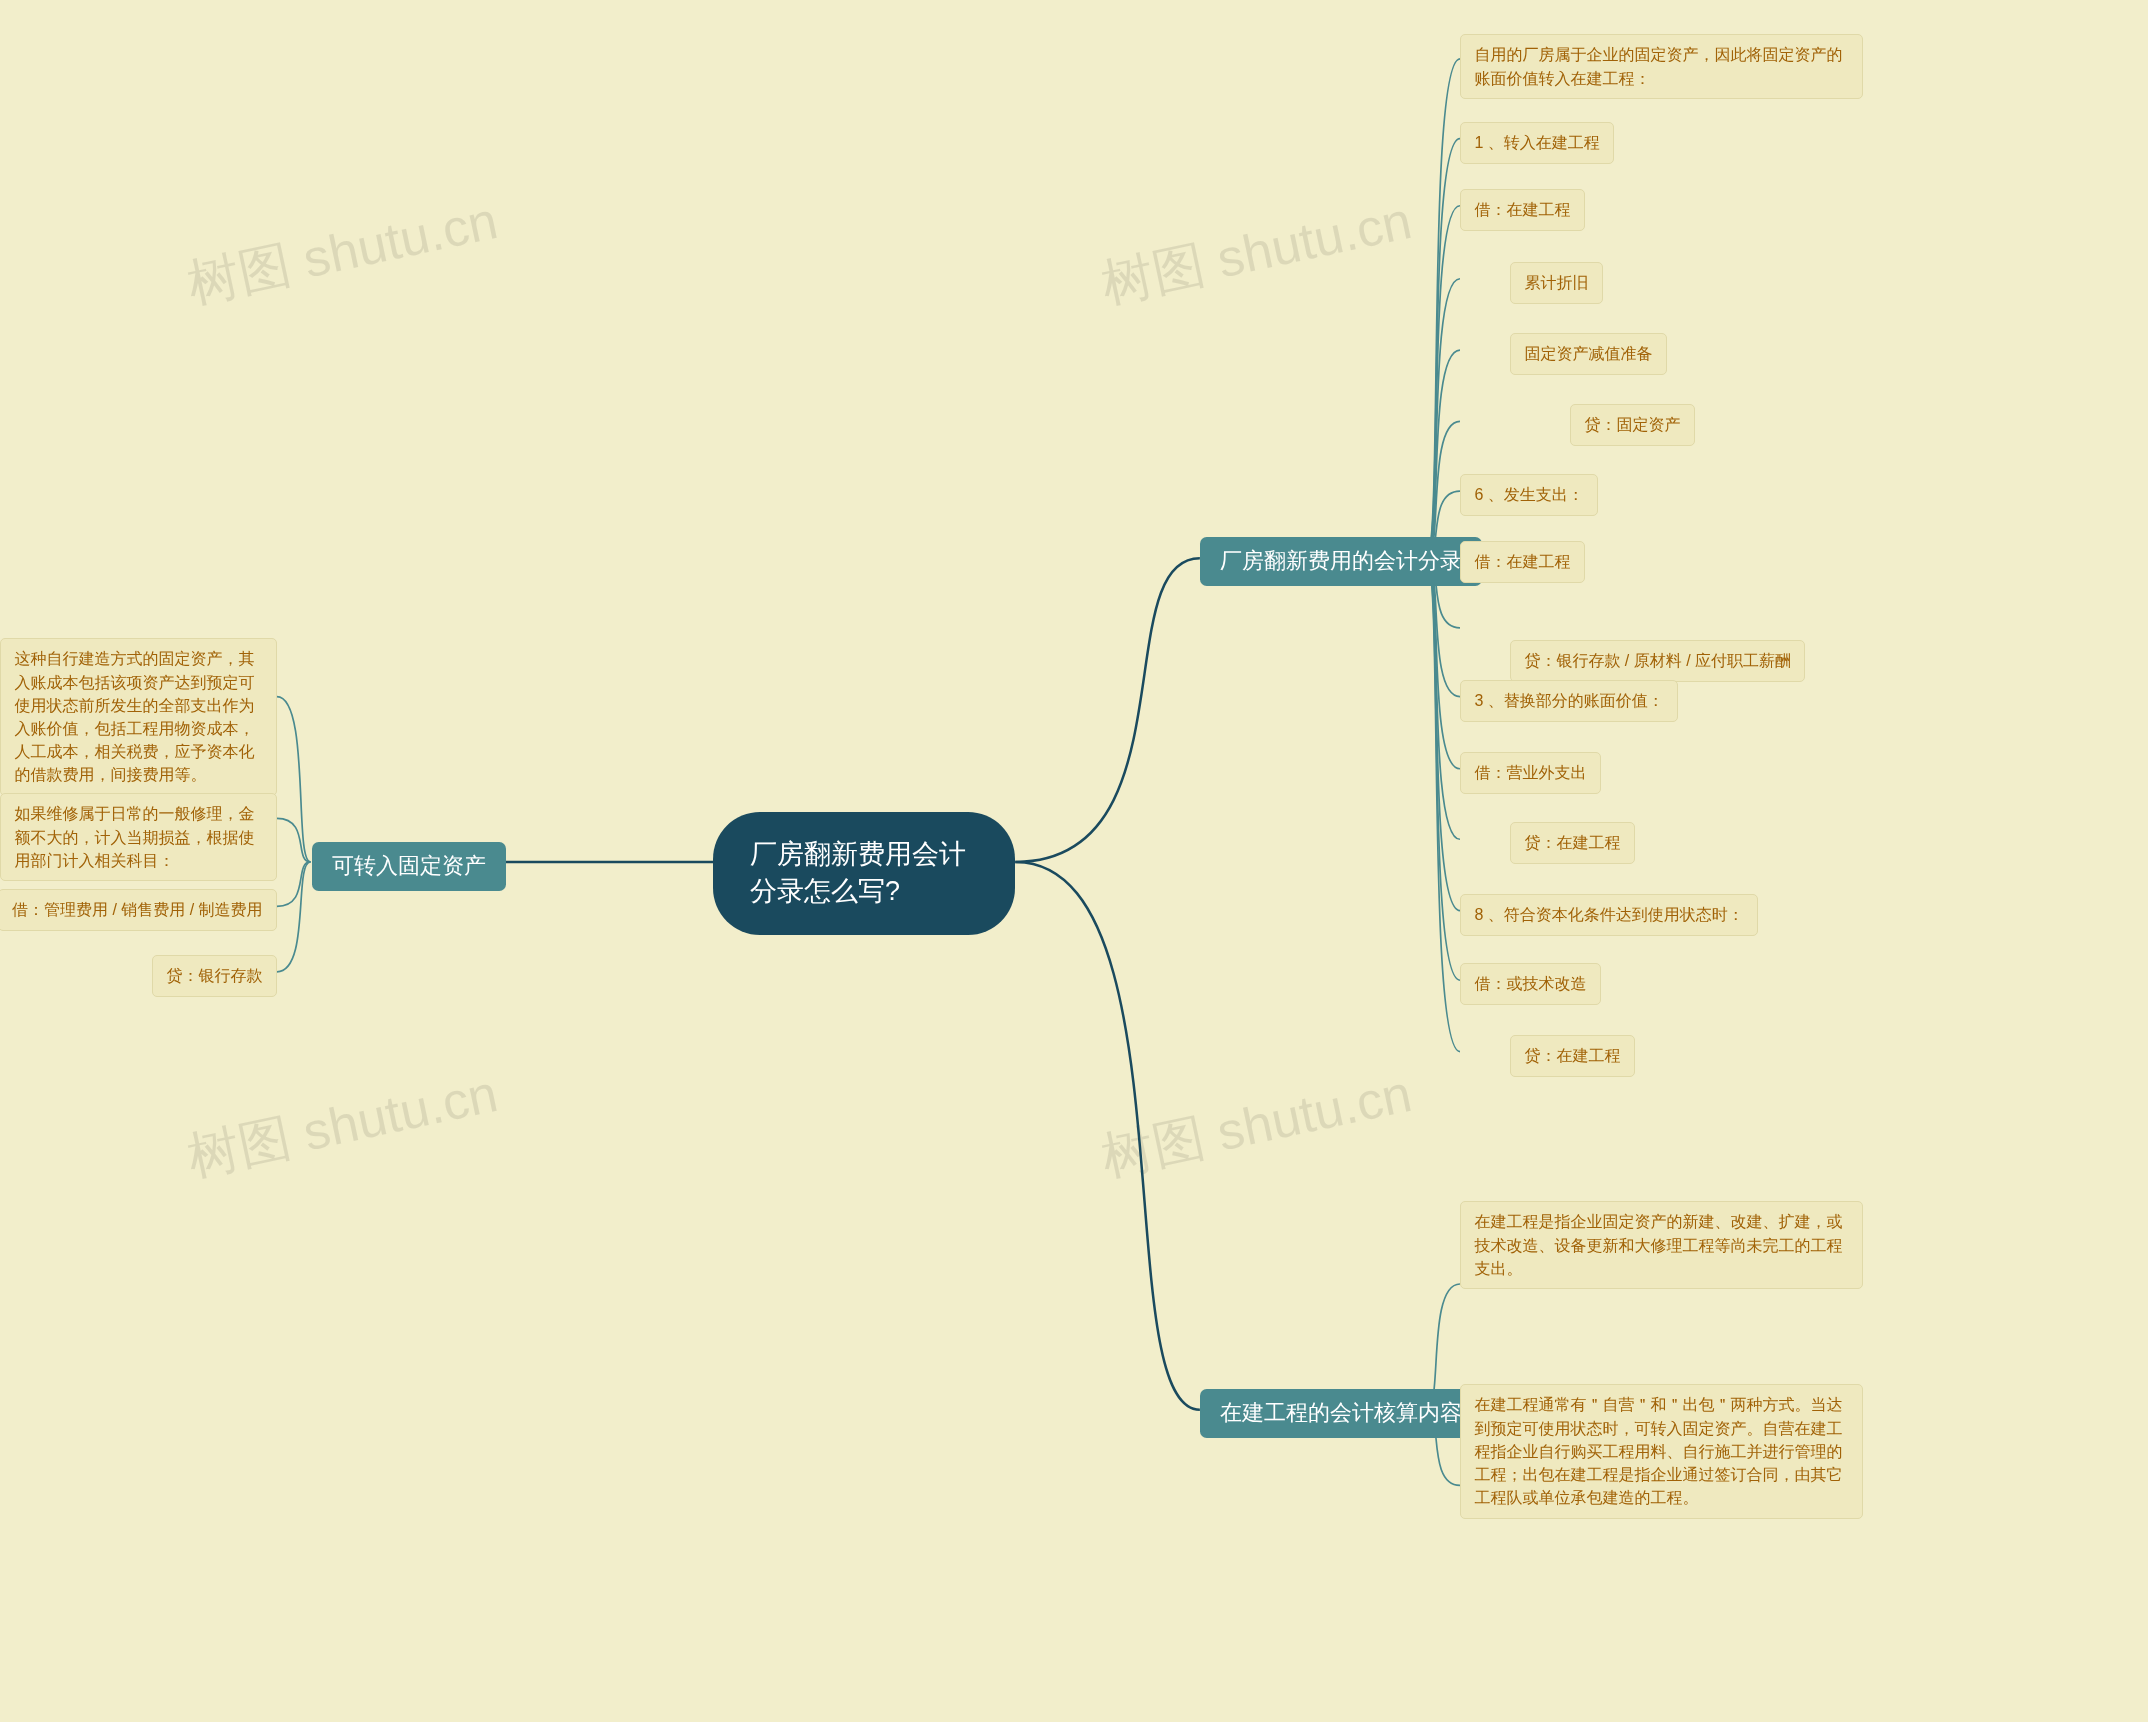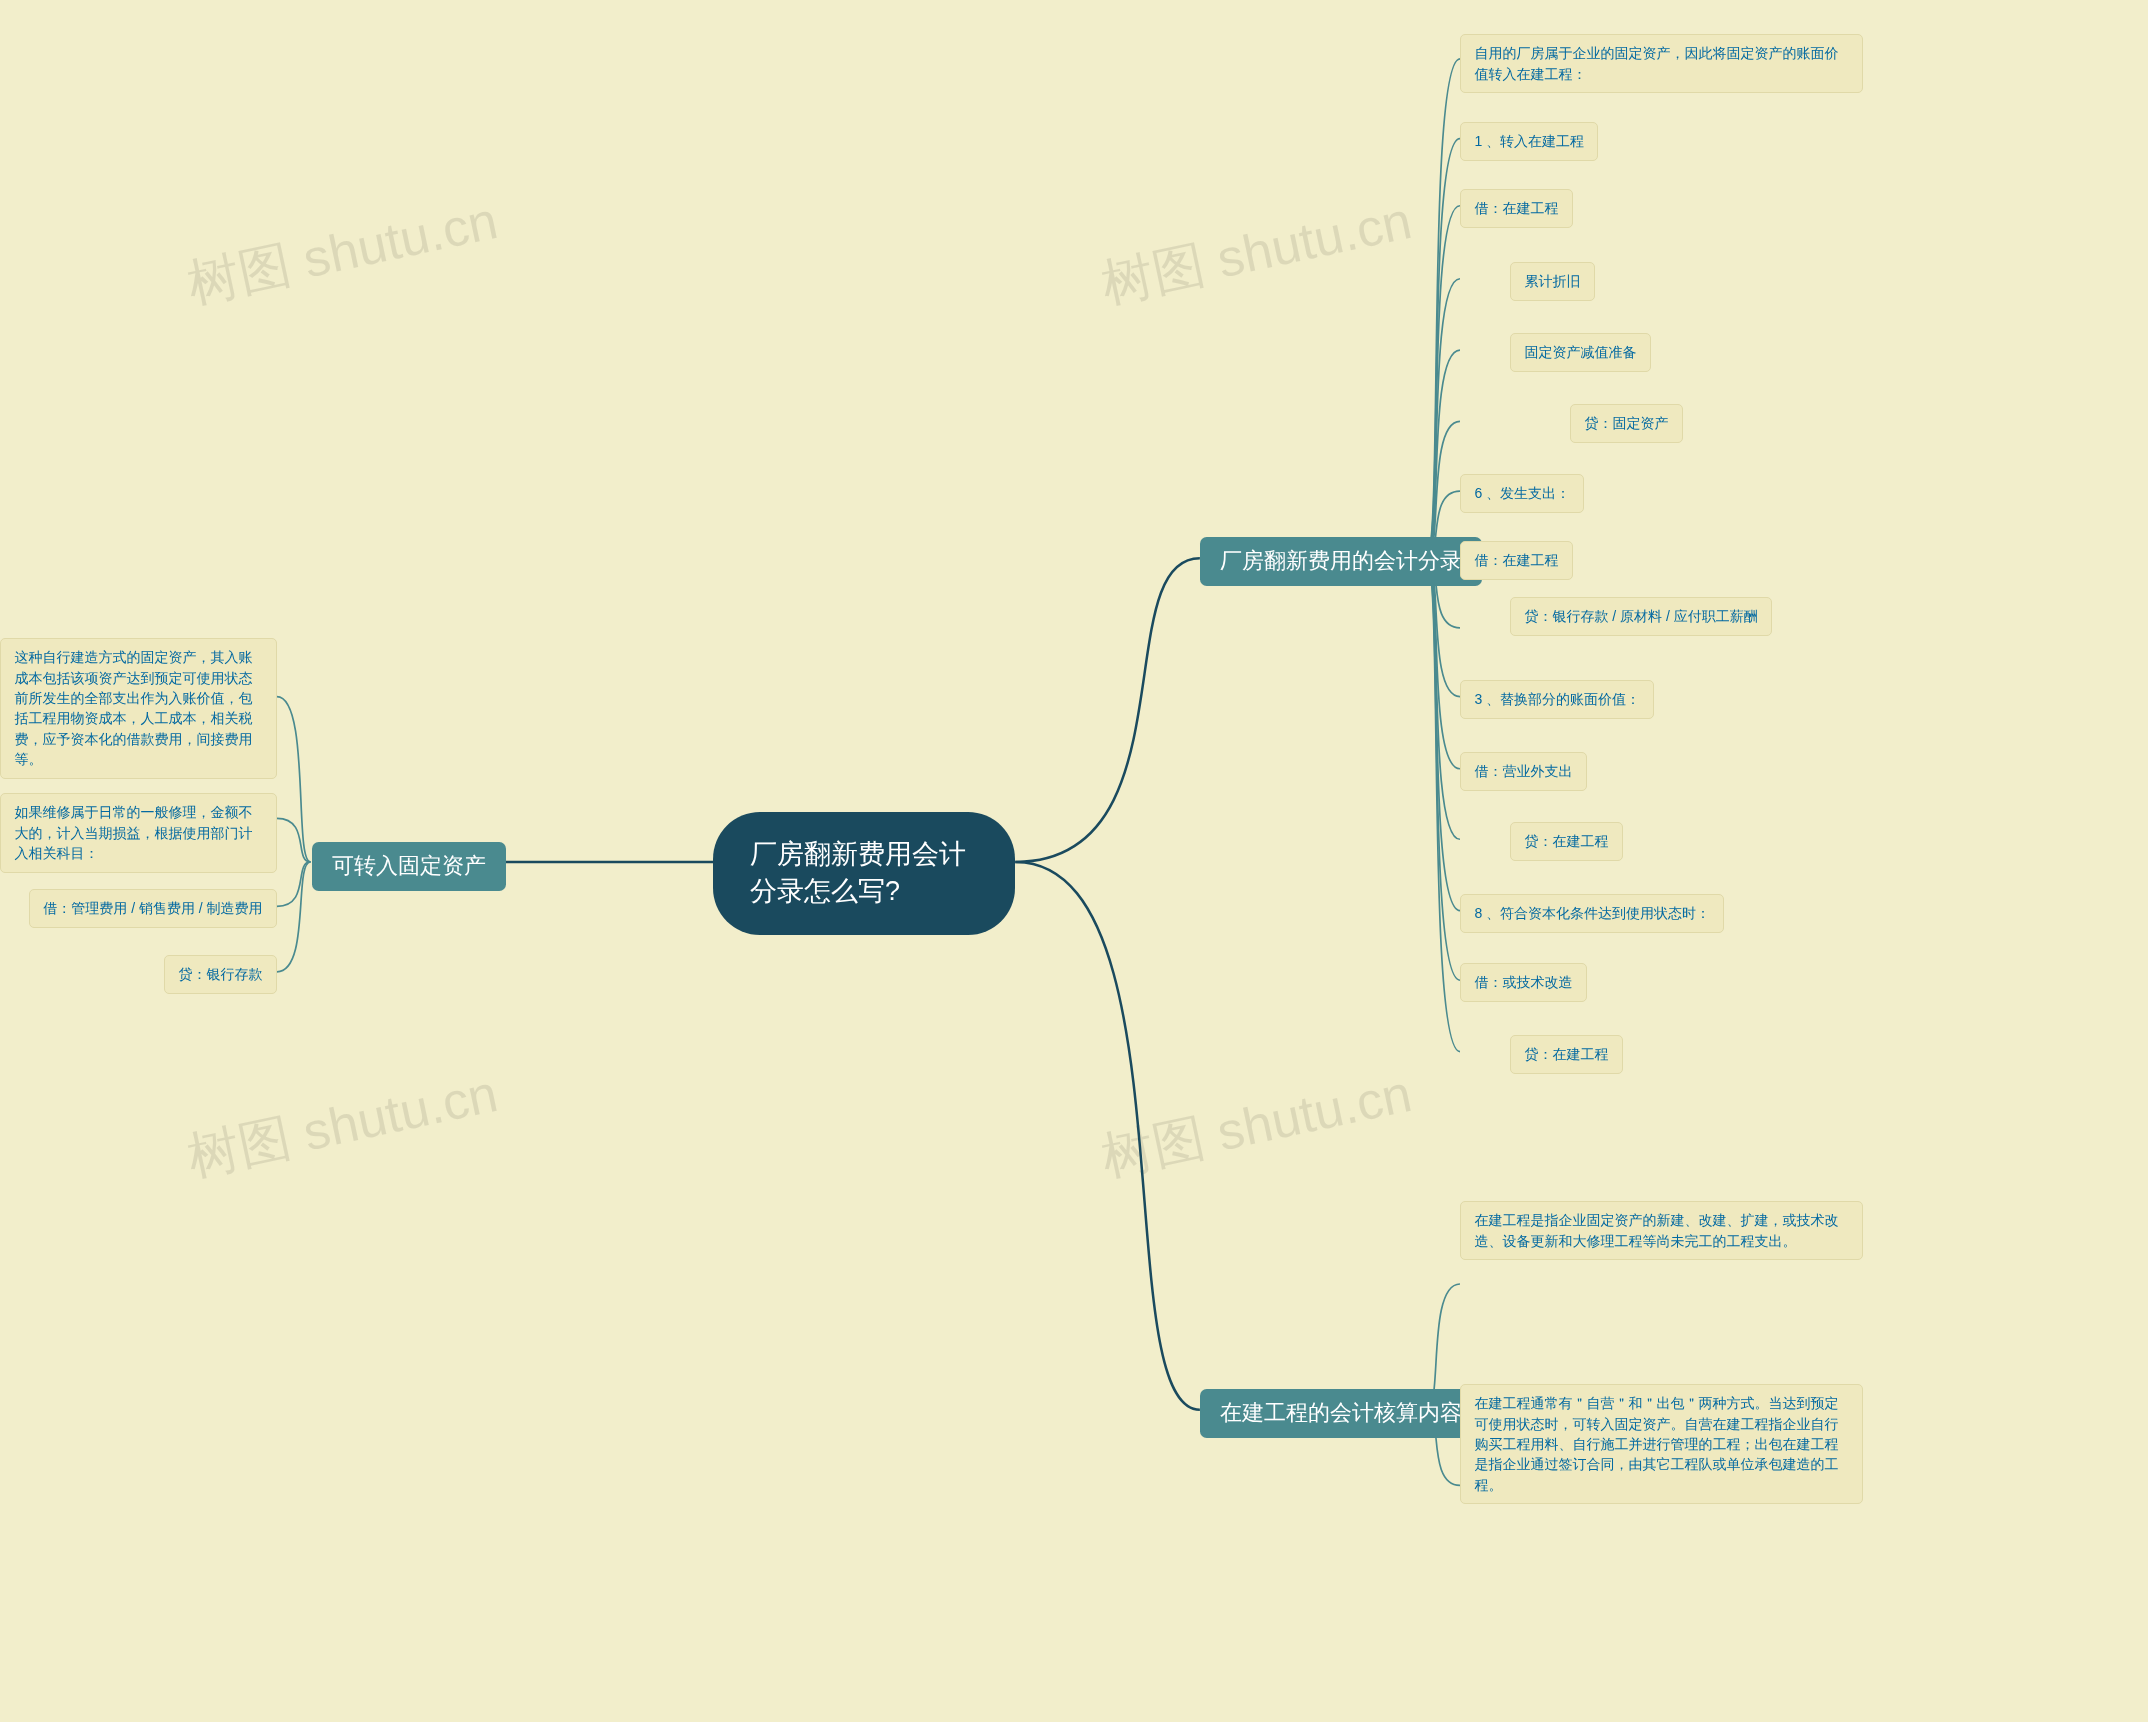--- a/index.html
+++ b/index.html
@@ -1,21 +1,21 @@
 <!DOCTYPE html>
 <html style="font-size:13.4px"><head>
 <meta charset="utf-8">
 <style>
 html,body{margin:0;padding:0;width:2148px;height:1723px;background:#f2eecb;font-family:"Microsoft YaHei","PingFang SC",sans-serif;overflow:hidden;position:relative}
 svg.connections{position:absolute;left:0;top:0;width:2148px;height:1723px;pointer-events:none}
 .watermark{position:absolute;color:rgba(0,0,0,0.09);font-size:52px;font-weight:400;transform:rotate(-12deg);transform-origin:center;white-space:nowrap;pointer-events:none;user-select:none}
 .node{position:absolute;box-sizing:border-box}
 .root{background:#1a4a5e;color:#fff;font-size:27px;line-height:1.4;text-align:left;border-radius:47px;padding:23.5px 37px;width:302px}
 .branch{background:#4a8a8f;color:#fff;font-size:22px;line-height:1.3;border-radius:6.7px;padding:10px 20px;white-space:nowrap}
-.leaf{background:#efe9bf;color:#0369a1;font-size:14px;line-height:1.45;border-radius:5px;padding:8.4px 13.4px;border:0.8px solid #e0d9a8}
+.leaf{background:#efe9bf;color:#a16207;font-size:16px;line-height:1.45;border-radius:5px;padding:8.4px 13.4px;border:0.8px solid #e0d9a8}
 .leaf.narrow{max-width:403px}
 .leaf.tight{white-space:nowrap}
 </style>
 </head>
 <body>
 
 <div class="watermark" style="left:185px;top:218px">树图 shutu.cn</div>
 <div class="watermark" style="left:1099px;top:218px">树图 shutu.cn</div>
 <div class="watermark" style="left:185px;top:1091px">树图 shutu.cn</div>
 <div class="watermark" style="left:1099px;top:1091px">树图 shutu.cn</div>
@@ -62,21 +62,21 @@
 </div>
 
 <div class="node leaf narrow" style="left:1460px;top:34px"><span>自用的厂房属于企业的固定资产，因此将固定资产的账面价值转入在建工程：</span></div>
 <div class="node leaf tight" style="left:1460px;top:122px"><span>1 、转入在建工程</span></div>
 <div class="node leaf tight" style="left:1460px;top:189px"><span>借：在建工程</span></div>
 <div class="node leaf tight" style="left:1510px;top:262px"><span>累计折旧</span></div>
 <div class="node leaf tight" style="left:1510px;top:333px"><span>固定资产减值准备</span></div>
 <div class="node leaf tight" style="left:1570px;top:404px"><span>贷：固定资产</span></div>
 <div class="node leaf tight" style="left:1460px;top:474px"><span>6 、发生支出：</span></div>
 <div class="node leaf tight" style="left:1460px;top:541px"><span>借：在建工程</span></div>
-<div class="node leaf tight" style="left:1510px;top:597px"><span>贷：银行存款 / 原材料 / 应付职工薪酬</span></div>
+<div class="node leaf tight" style="left:1510px;top:640px"><span>贷：银行存款 / 原材料 / 应付职工薪酬</span></div>
 <div class="node leaf tight" style="left:1460px;top:680px"><span>3 、替换部分的账面价值：</span></div>
 <div class="node leaf tight" style="left:1460px;top:752px"><span>借：营业外支出</span></div>
 <div class="node leaf tight" style="left:1510px;top:822px"><span>贷：在建工程</span></div>
 <div class="node leaf tight" style="left:1460px;top:894px"><span>8 、符合资本化条件达到使用状态时：</span></div>
 <div class="node leaf tight" style="left:1460px;top:963px"><span>借：或技术改造</span></div>
 <div class="node leaf tight" style="left:1510px;top:1035px"><span>贷：在建工程</span></div>
 
 <div class="node branch" style="left:1200px;top:1389px">
   <span>在建工程的会计核算内容</span>
 </div>

